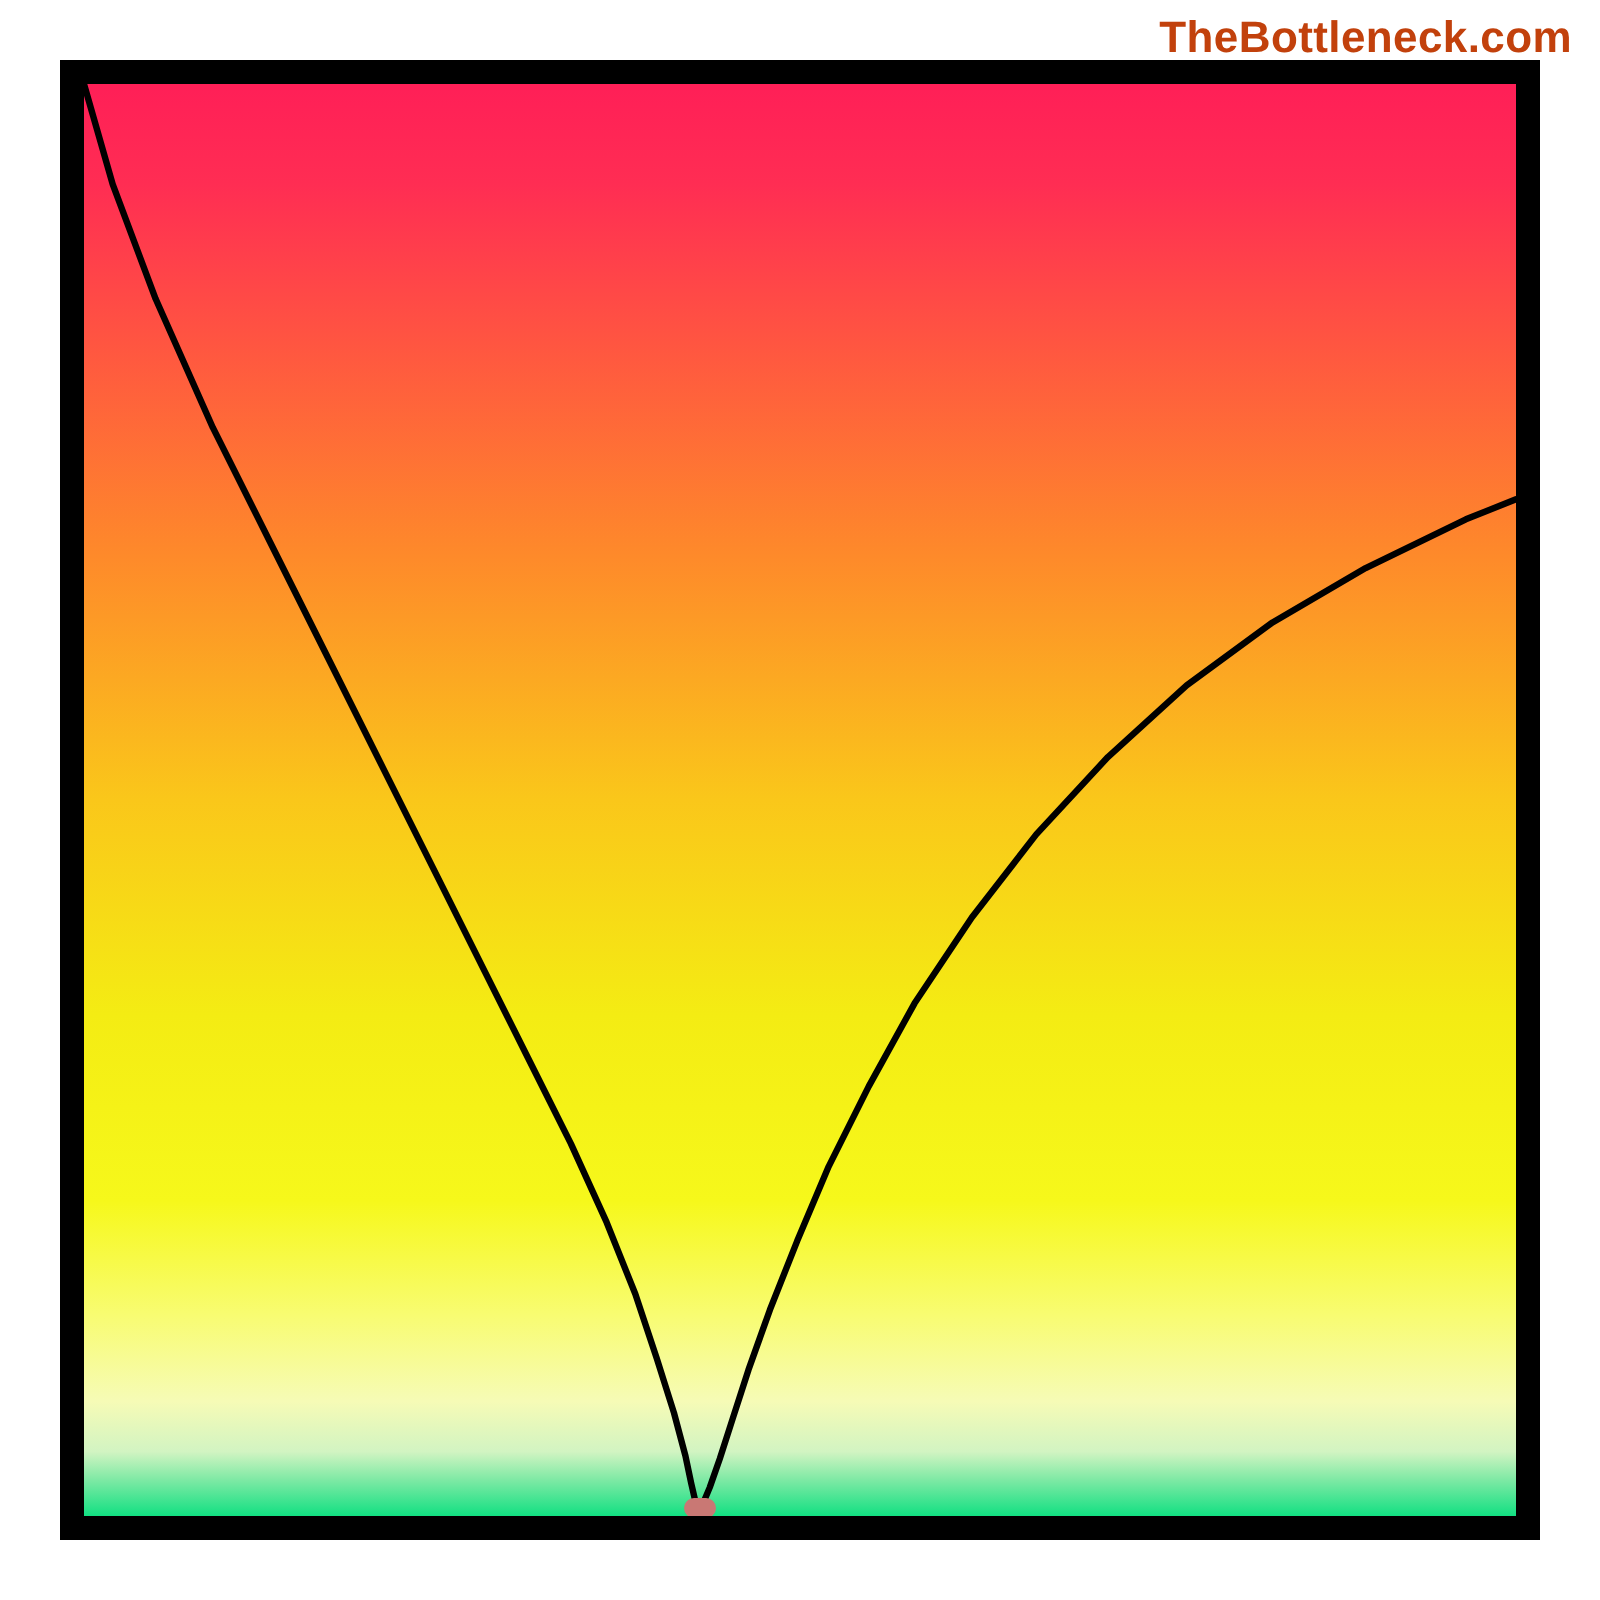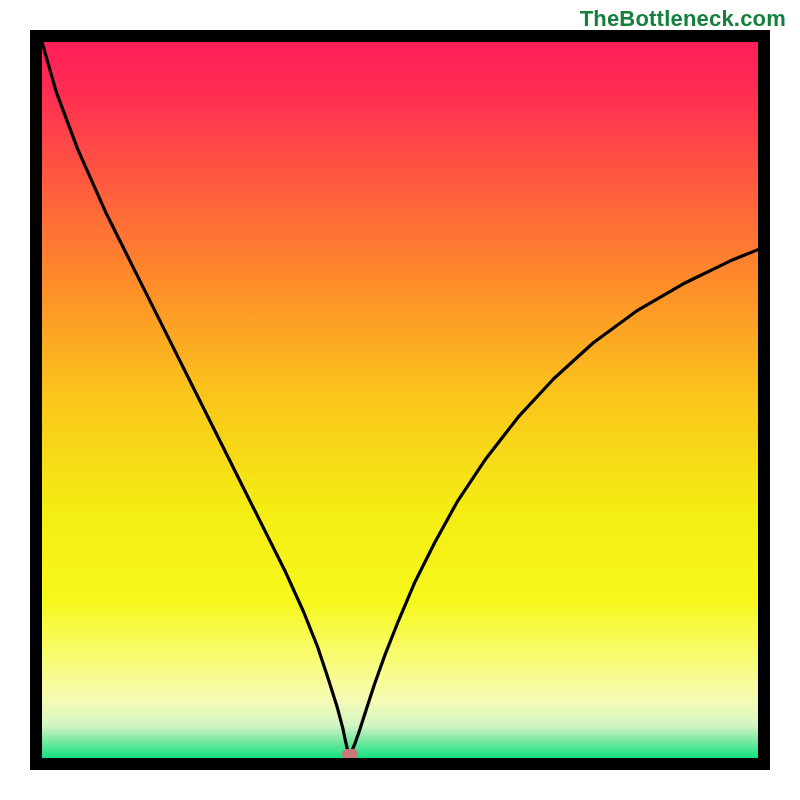--- a/index.html
+++ b/index.html
@@ -10,21 +10,21 @@
     overflow: hidden;
     background: #fff;
   }
   .watermark {
     position: absolute;
     top: 6px;
     right: 14px;
     font-family: Arial, Helvetica, sans-serif;
     font-size: 22px;
     font-weight: 600;
-    color: #15803d;
+    color: #c2410c;
     letter-spacing: 0.2px;
     z-index: 5;
     user-select: none;
   }
   .frame {
     position: absolute;
     top: 30px;
     left: 30px;
     width: 740px;
     height: 740px;

